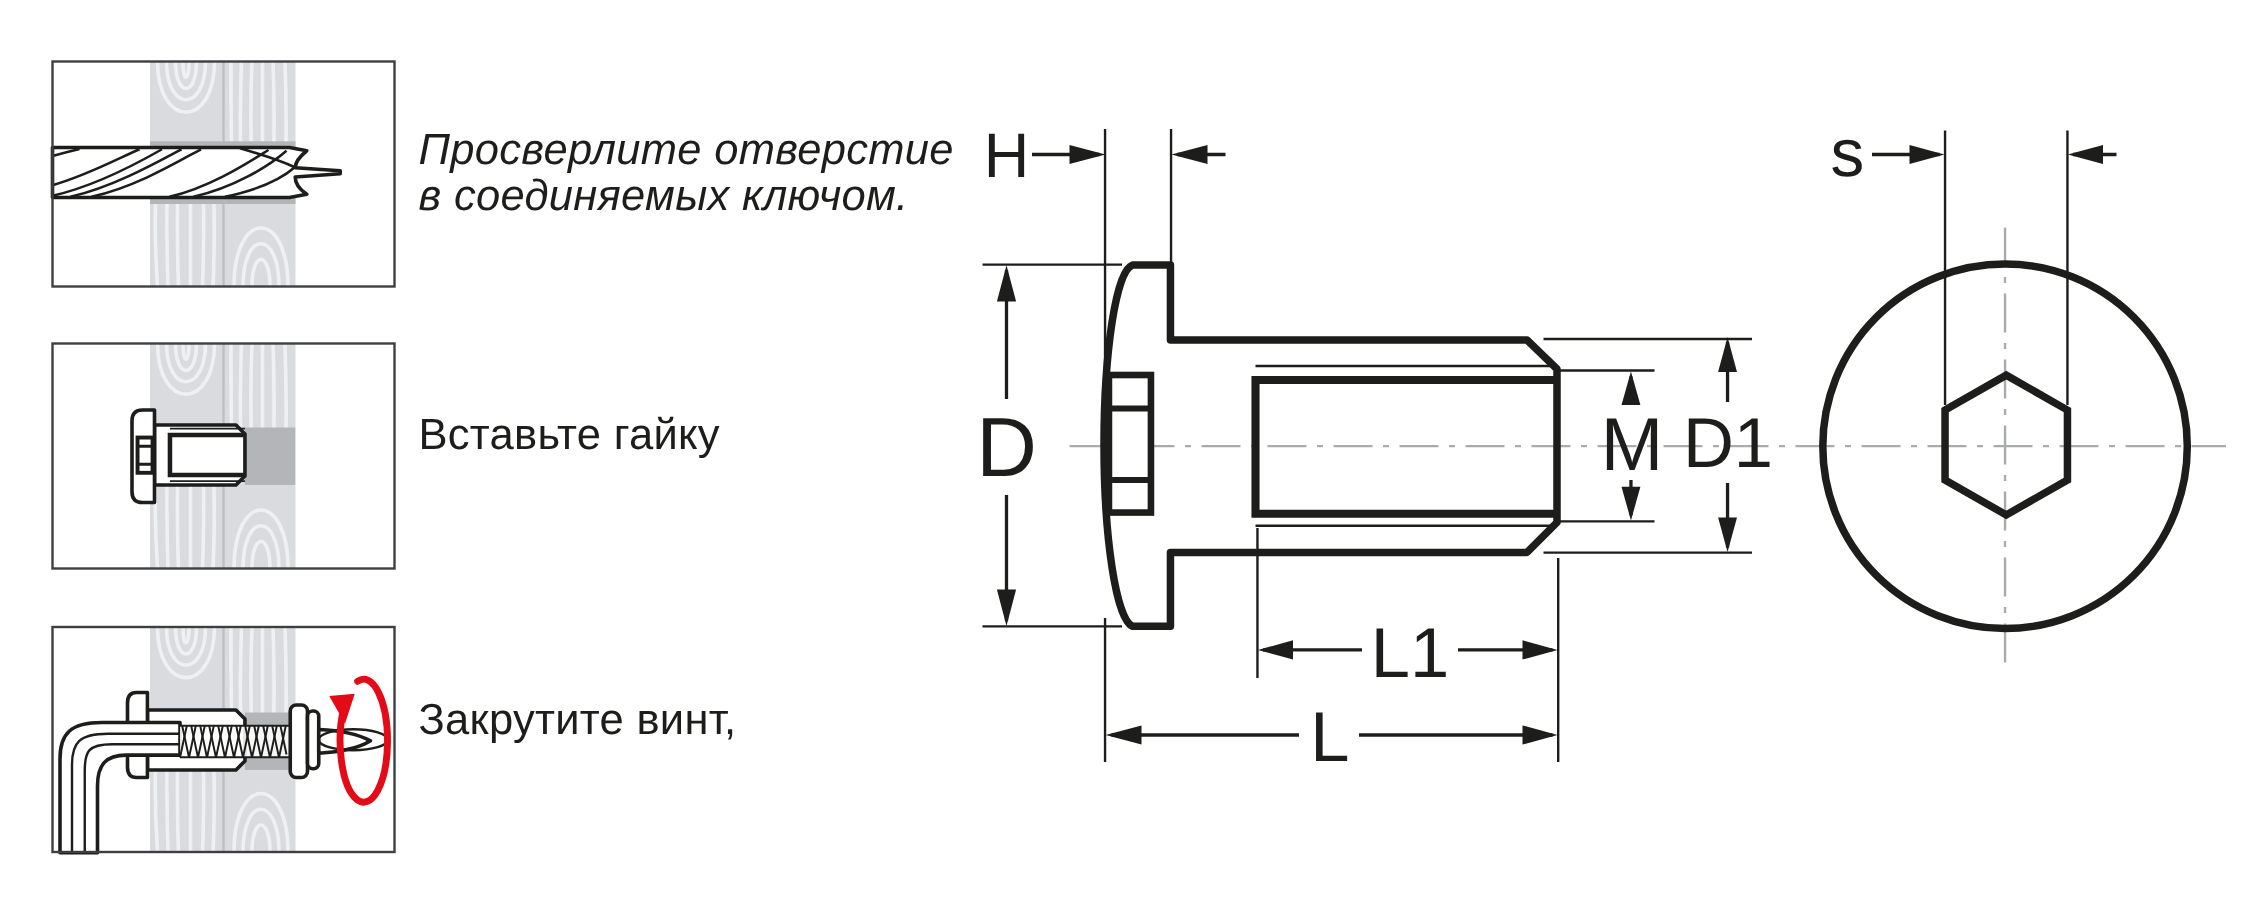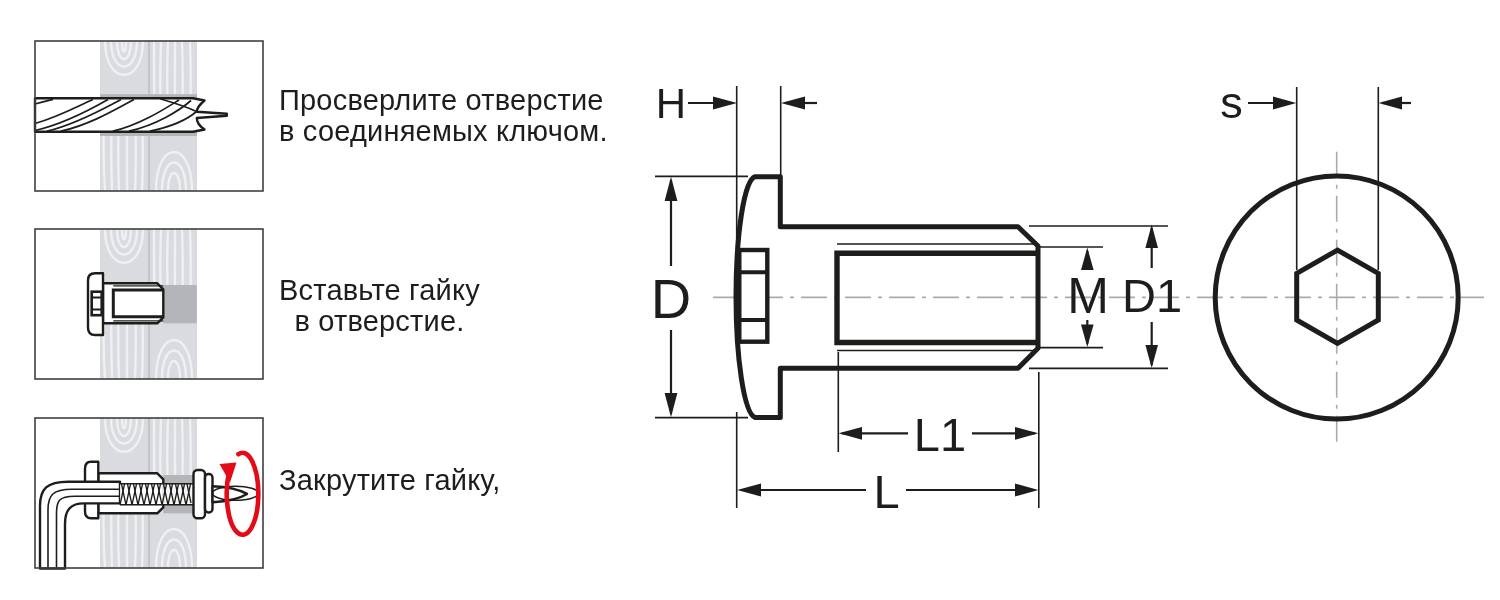--- a/index.html
+++ b/index.html
@@ -212,24 +212,23 @@
     <text class="dim" x="671" y="103.5" font-size="42">H</text>
     <text class="dim" x="671" y="298" font-size="56">D</text>
     <text class="dim" x="1088" y="296" font-size="50">M</text>
     <text class="dim" x="1152" y="295" font-size="47">D1</text>
     <text class="dim" x="940" y="434.5" font-size="47">L1</text>
     <text class="dim" x="886.5" y="491" font-size="47">L</text>
     <text class="dim" x="1231.5" y="102" font-size="45">s</text>
   </g>
 </svg>
 
-  <div class="caption" style="top:85px;">
+  <div class="caption" style="top:85px;font-style:italic;">
     <div>Просверлите отверстие</div>
     <div>в соединяемых ключом.</div>
   </div>
   <div class="caption" style="top:275px;text-align:center;">
     <div>Вставьте гайку</div>
-    <div>в отверстие.</div>
   </div>
   <div class="caption" style="top:465px;">
-    <div>Закрутите гайку,</div>
+    <div>Закрутите винт,</div>
   </div>
 </div>
 
 </body></html>

